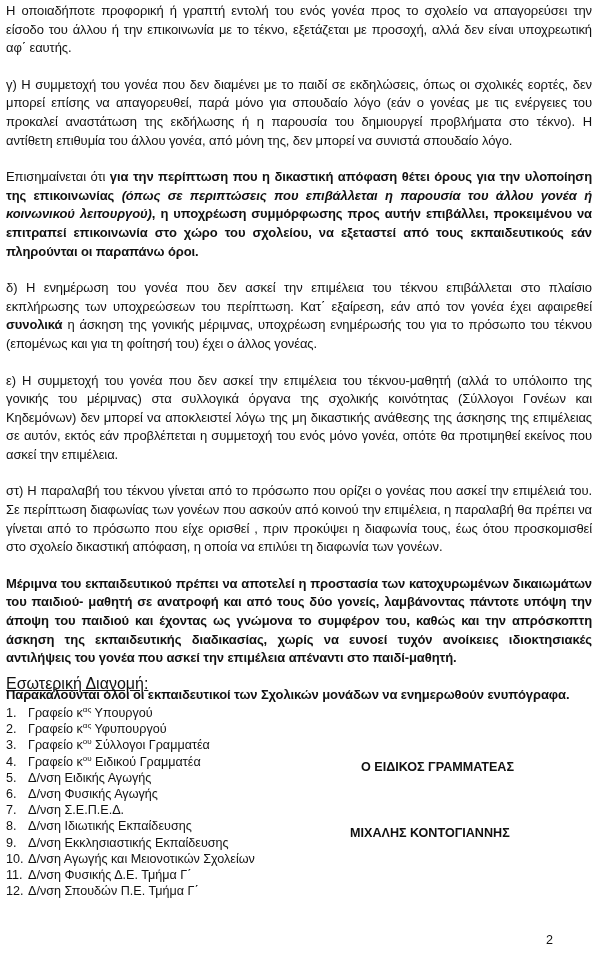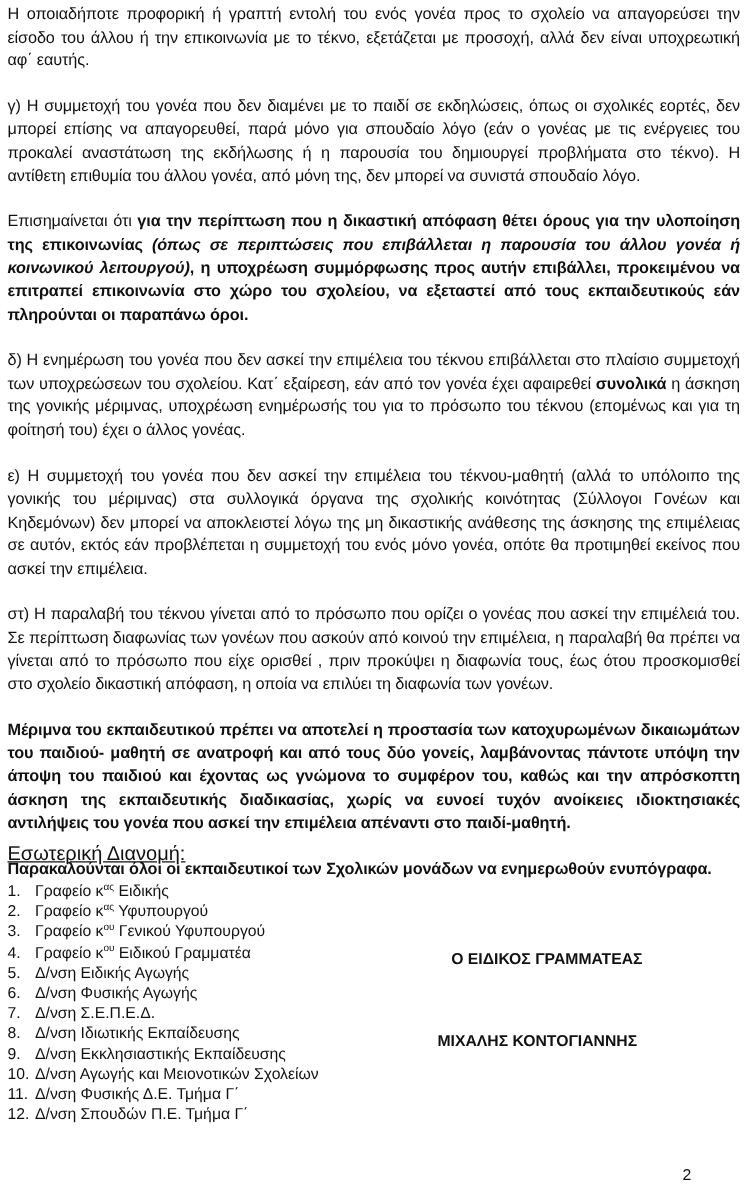--- a/index.html
+++ b/index.html
@@ -80,45 +80,45 @@
 </head>
 <body>
 
 <div class="page">
   <p class="para">Η οποιαδήποτε προφορική ή γραπτή εντολή του ενός γονέα προς το σχολείο να απαγορεύσει την είσοδο του άλλου ή την επικοινωνία με το τέκνο, εξετάζεται με προσοχή, αλλά δεν είναι υποχρεωτική αφ΄ εαυτής.</p>
 
   <p class="para">γ) Η συμμετοχή του γονέα που δεν διαμένει με το παιδί σε εκδηλώσεις, όπως οι σχολικές εορτές, δεν μπορεί επίσης να απαγορευθεί, παρά μόνο για σπουδαίο λόγο (εάν ο γονέας με τις ενέργειες του προκαλεί αναστάτωση της εκδήλωσης ή η παρουσία του δημιουργεί προβλήματα στο τέκνο). Η αντίθετη επιθυμία του άλλου γονέα, από μόνη της, δεν μπορεί να συνιστά σπουδαίο λόγο.</p>
 
   <p class="para"><span>Επισημαίνεται ότι </span><span class="b">για την περίπτωση που η δικαστική απόφαση θέτει όρους για την υλοποίηση της επικοινωνίας </span><span class="bi">(όπως σε περιπτώσεις που επιβάλλεται η παρουσία του άλλου γονέα ή κοινωνικού λειτουργού)</span><span class="b">, η υποχρέωση συμμόρφωσης προς αυτήν επιβάλλει, προκειμένου να επιτραπεί επικοινωνία στο χώρο του σχολείου, να εξεταστεί από τους εκπαιδευτικούς εάν πληρούνται οι παραπάνω όροι.</span></p>
 
-  <p class="para"><span>δ)  Η ενημέρωση του γονέα που δεν ασκεί την επιμέλεια του τέκνου επιβάλλεται στο πλαίσιο συμμετοχή των υποχρεώσεων του σχολείου. Κατ΄ εξαίρεση, εάν από τον γονέα έχει αφαιρεθεί </span><span class="b">συνολικά</span><span> η άσκηση της γονικής μέριμνας, υποχρέωση ενημέρωσής του για το πρόσωπο του τέκνου (επομένως και για τη φοίτησή του) έχει ο άλλος γονέας.</span></p>
+  <p class="para"><span>δ)  Η ενημέρωση του γονέα που δεν ασκεί την επιμέλεια του τέκνου επιβάλλεται στο πλαίσιο εκπλήρωσης των υποχρεώσεων του περίπτωση. Κατ΄ εξαίρεση, εάν από τον γονέα έχει αφαιρεθεί </span><span class="b">συνολικά</span><span> η άσκηση της γονικής μέριμνας, υποχρέωση ενημέρωσής του για το πρόσωπο του τέκνου (επομένως και για τη φοίτησή του) έχει ο άλλος γονέας.</span></p>
 
   <p class="para">ε) Η συμμετοχή του γονέα που δεν ασκεί την επιμέλεια του τέκνου-μαθητή (αλλά το υπόλοιπο της γονικής του μέριμνας) στα συλλογικά όργανα της σχολικής κοινότητας (Σύλλογοι Γονέων και Κηδεμόνων) δεν μπορεί να αποκλειστεί λόγω της μη δικαστικής ανάθεσης της άσκησης της επιμέλειας σε αυτόν, εκτός εάν προβλέπεται η συμμετοχή του ενός μόνο γονέα, οπότε θα προτιμηθεί εκείνος που ασκεί την επιμέλεια.</p>
 
   <p class="para">στ) Η παραλαβή του τέκνου γίνεται από το πρόσωπο που ορίζει ο γονέας που ασκεί την επιμέλειά του. Σε περίπτωση διαφωνίας των γονέων που ασκούν από κοινού την επιμέλεια, η παραλαβή θα πρέπει να γίνεται από το πρόσωπο που είχε ορισθεί , πριν προκύψει η διαφωνία τους, έως ότου προσκομισθεί στο σχολείο δικαστική απόφαση, η οποία να επιλύει τη διαφωνία των γονέων.</p>
 
   <p class="para b">Μέριμνα του εκπαιδευτικού πρέπει να αποτελεί η προστασία των κατοχυρωμένων δικαιωμάτων του παιδιού- μαθητή σε ανατροφή και από τους δύο γονείς, λαμβάνοντας πάντοτε υπόψη την άποψη του παιδιού και έχοντας ως γνώμονα το συμφέρον του, καθώς και την απρόσκοπτη άσκηση της εκπαιδευτικής διαδικασίας, χωρίς να ευνοεί τυχόν ανοίκειες ιδιοκτησιακές αντιλήψεις του γονέα που ασκεί την επιμέλεια απέναντι στο παιδί-μαθητή.</p>
 
   <p class="para b">Παρακαλούνται όλοι οι εκπαιδευτικοί των Σχολικών μονάδων να ενημερωθούν ενυπόγραφα.</p>
 </div>
 
 <div class="dist-block">
   <p class="heading-underline">Εσωτερική Διανομή:</p>
   <ol class="dist-list">
     <li>
         <span class="num">1.</span>
-        <span><span>Γραφείο κ</span><sup>ας</sup><span> Ειδικής</span></span>
+        <span><span>Γραφείο κ</span><sup>ας</sup><span> Υπουργού</span></span>
       </li>
     <li>
         <span class="num">2.</span>
         <span><span>Γραφείο κ</span><sup>ας</sup><span> Υφυπουργού</span></span>
       </li>
     <li>
         <span class="num">3.</span>
-        <span><span>Γραφείο κ</span><sup>ου</sup><span> Γενικού Υφυπουργού</span></span>
+        <span><span>Γραφείο κ</span><sup>ου</sup><span> Σύλλογοι Γραμματέα</span></span>
       </li>
     <li>
         <span class="num">4.</span>
         <span><span>Γραφείο κ</span><sup>ου</sup><span> Ειδικού Γραμματέα</span></span>
       </li>
     <li>
         <span class="num">5.</span>
         <span>Δ/νση Ειδικής Αγωγής</span>
       </li>
     <li>

